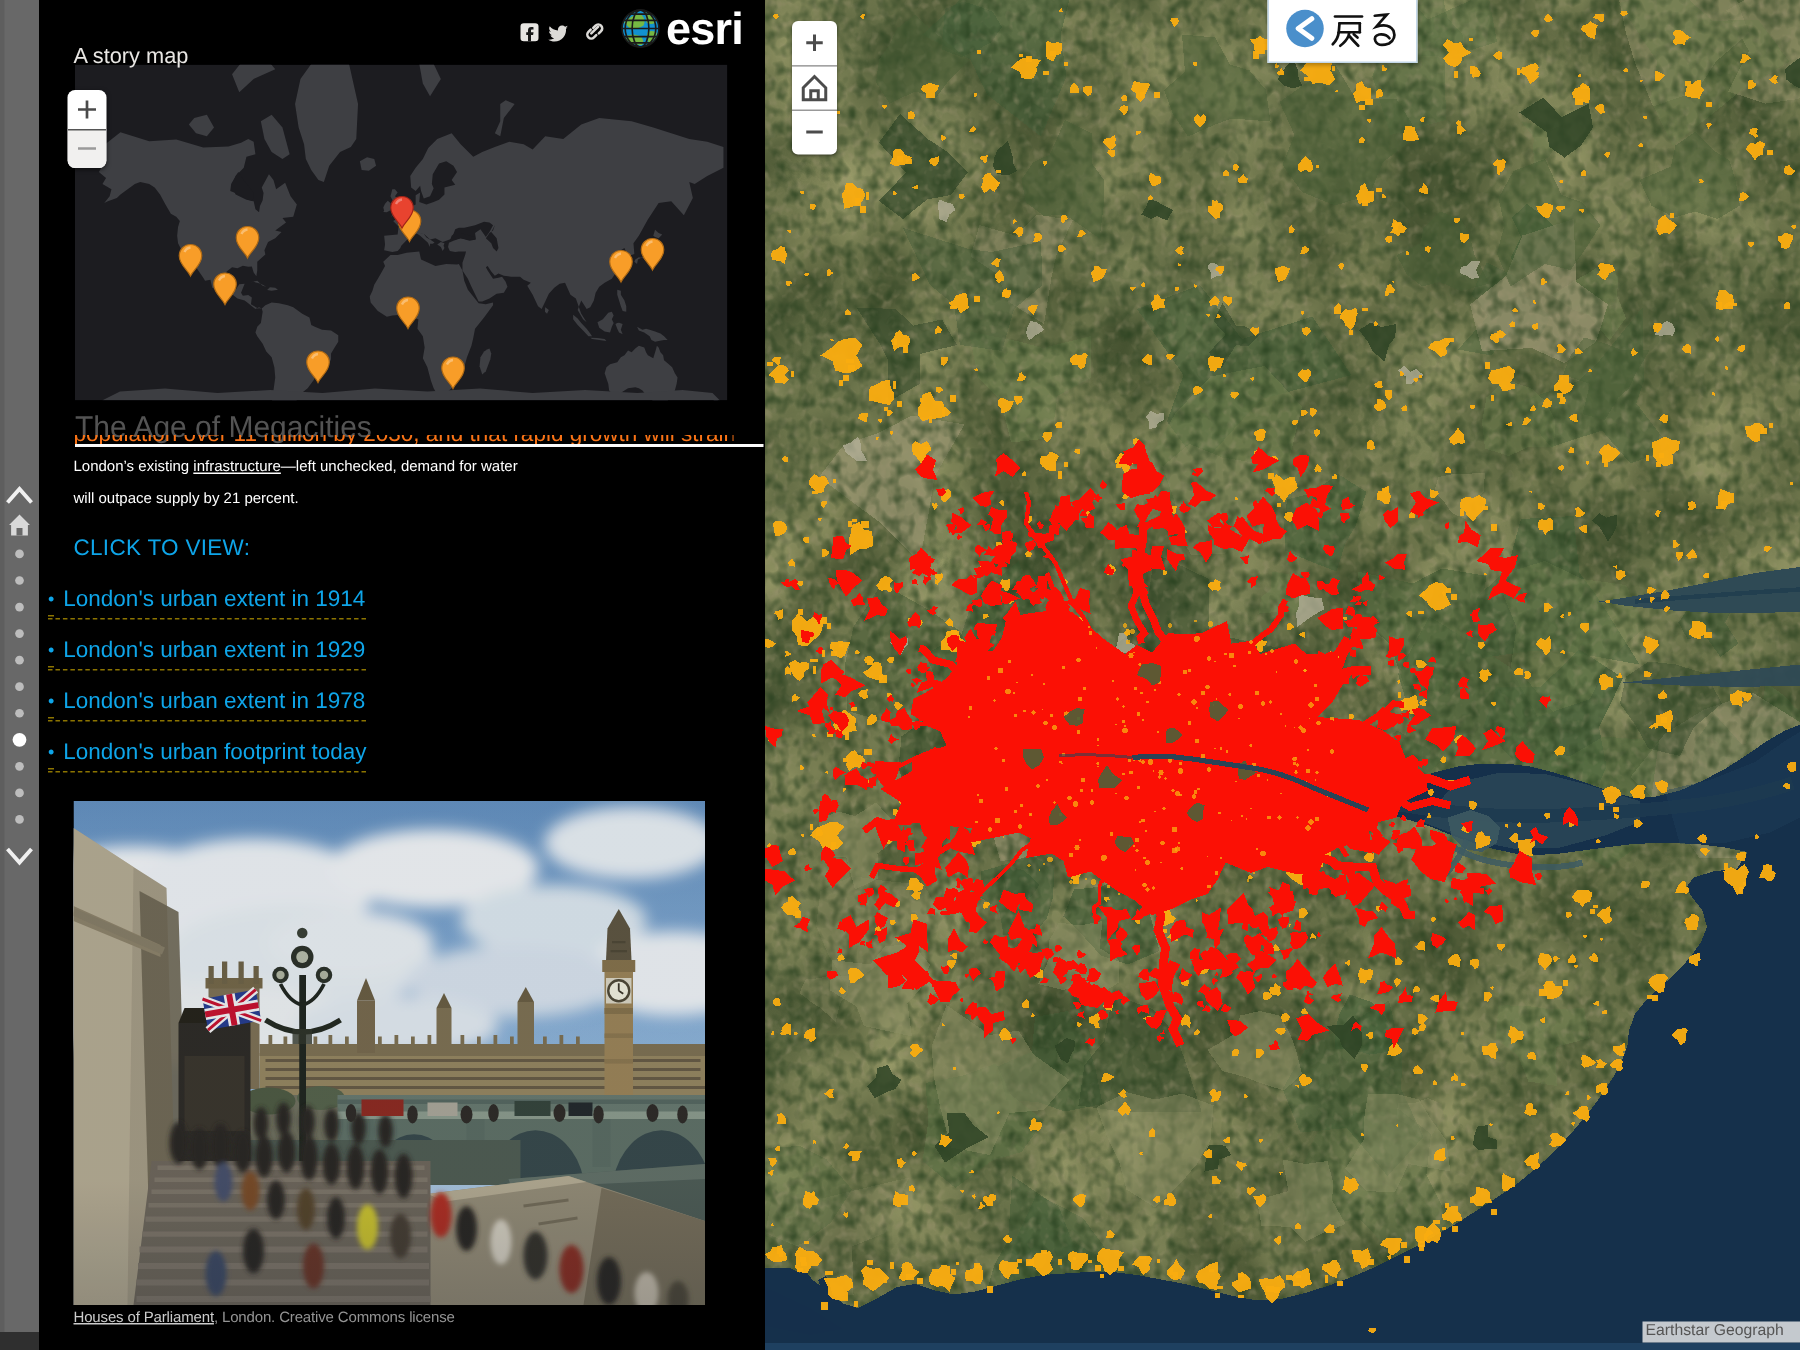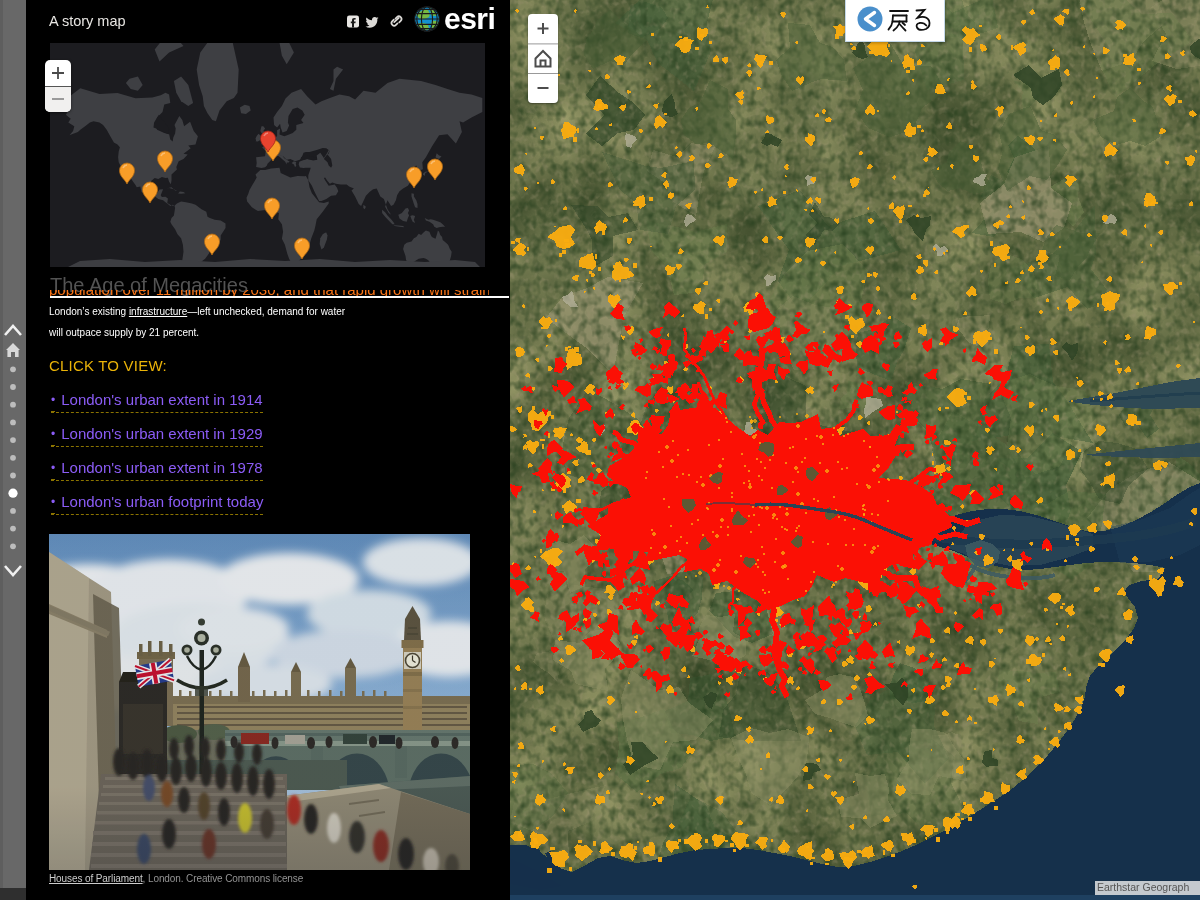--- a/index.html
+++ b/index.html
@@ -4,33 +4,33 @@
 html,body{width:1200px;height:900px;overflow:hidden;background:#000;font-family:"Liberation Sans",sans-serif}
 #rail{position:absolute;left:0;top:0;width:26px;height:900px}
 #sidebar{position:absolute;left:26px;top:0;width:484px;height:900px;background:#000}
 #wmap{position:absolute;left:50px;top:43px;width:435px;height:224px;overflow:hidden}
 #wzoom{position:absolute;left:45px;top:60px;width:26px;height:52px;border-radius:5px;background:#fff;box-shadow:0 1px 3px rgba(0,0,0,.5);overflow:hidden}
 #title{position:absolute;left:50px;top:274px;font-size:20px;color:#535353}
 #clip1{position:absolute;left:49px;top:290px;width:440px;height:6px;overflow:hidden;color:#f97316;font-size:15px}
 #clip1 span{position:relative;top:-9px;display:block;white-space:nowrap}
 #hline{position:absolute;left:50px;top:296px;width:459px;height:2px;background:#fbfbfb}
 #para{position:absolute;left:49px;top:302px;width:455px;font-size:10px;line-height:20.5px;color:#fff}
-#ctv{position:absolute;left:49px;top:357px;font-size:15px;color:#eab308;letter-spacing:0.2px}
-.lnk{position:absolute;left:51px;font-size:15px;color:#8b5cf6}
+#ctv{position:absolute;left:49px;top:357px;font-size:15px;color:#0ea5e9;letter-spacing:0.2px}
+.lnk{position:absolute;left:32px;font-size:15px;color:#0ea5e9}
 .lnk span{border-bottom:1px dashed rgba(255,212,0,.55);padding-bottom:4px}
 .lnk .b{font-size:12px;vertical-align:1px;margin-right:6px}
 #photo{position:absolute;left:49px;top:534px;width:421px;height:336px}
 #cap{position:absolute;left:49px;top:873px;font-size:10px;color:#949494;letter-spacing:-0.1px}
 #cap u{color:#ccc}
 #map{position:absolute;left:510px;top:0;width:690px;height:900px}
 #mzoom{position:absolute;left:528px;top:14px;width:30px;height:89px;background:#fff;border-radius:4px;box-shadow:0 1px 2px rgba(0,0,0,.4)}
 #back{position:absolute;left:845px;top:-2px;width:100px;height:44px;background:#fff;border:1px solid #c3d7e8;box-shadow:0 1px 3px rgba(0,0,0,.3)}
 #attr{position:absolute;left:1095px;top:881px;width:105px;height:14px;background:rgba(236,236,236,.82);color:#555;font-size:10.5px;padding-left:2px;white-space:nowrap;overflow:hidden}
 #hdr{position:absolute;left:0;top:0;width:510px;height:43px;background:#000}
-#storymap{position:absolute;left:49px;top:13px;font-size:14.5px;color:#e8e6e3}
+#storymap{position:absolute;left:49px;top:30px;font-size:14.5px;color:#e8e6e3}
 </style></head><body>
 <div id="hdr"></div>
 <div id="sidebar"></div>
 <div id="map"><svg width="690" height="900" viewBox="0 0 690 900" xmlns="http://www.w3.org/2000/svg" shape-rendering="crispEdges">
 <defs>
 <filter id="tx1" color-interpolation-filters="sRGB" x="0" y="0" width="100%" height="100%">
 <feTurbulence type="fractalNoise" baseFrequency="0.014 0.012" numOctaves="4" seed="11" stitchTiles="stitch"></feTurbulence>
 <feColorMatrix type="matrix" values="0.42 0.22 0 0 0.10  0.36 0.20 0 0 0.17  0.28 0.16 0 0 0.07  0 0 0 0 1"></feColorMatrix>
 </filter>
 <filter id="tx2" color-interpolation-filters="sRGB" x="0" y="0" width="100%" height="100%">

